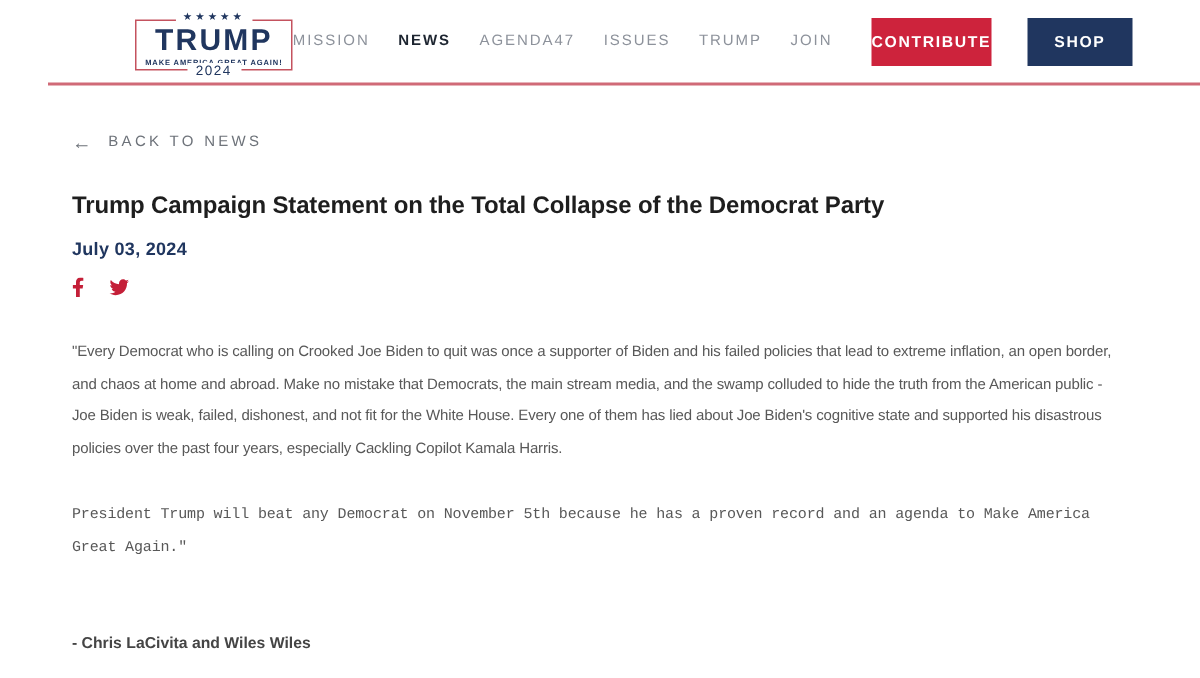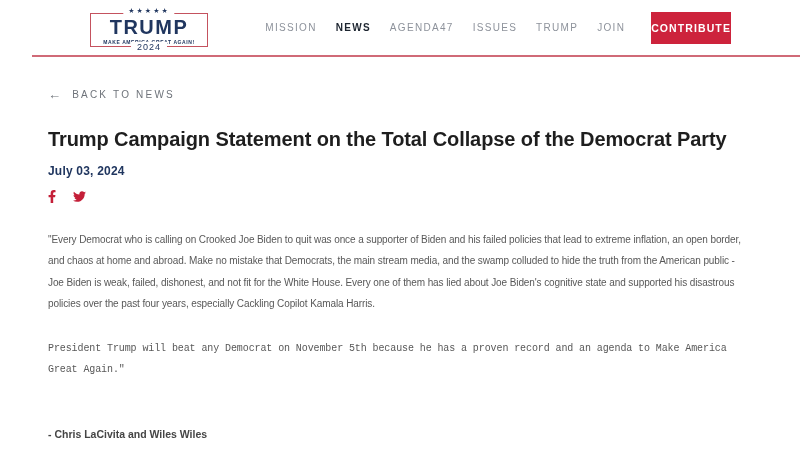--- a/index.html
+++ b/index.html
@@ -30,21 +30,21 @@
   .btn-contribute { background:#CD233C; margin-right:24px; }
   .btn-shop { background:#20365F; padding:10px 18px; }
 
   
   .main { padding:0 48px; }
 
   .back-link { margin-top:31px; display:inline-flex; align-items:center; gap:9px;
     font-size:10px; letter-spacing:2.2px; color:#6e737a; text-decoration:none; cursor:pointer; }
   .back-arrow { font-size:13px; line-height:1; color:#6e737a; }
 
-  .article-title { margin-top:23px; max-width:696px; font-size:20px; font-weight:700;
+  .article-title { margin-top:23px; max-width:696px; font-size:16px; font-weight:700;
     line-height:1.33; color:#1e1e1e; letter-spacing:-.1px; }
 
   .article-date { margin-top:11px; font-size:12px; font-weight:700; color:#20365F; letter-spacing:.2px; }
 
   .share-row { margin-top:12px; display:flex; align-items:center; gap:17px; }
   .share-btn { display:inline-flex; cursor:pointer; color:#c41f38; }
   .share-btn svg { height:13px; fill:currentColor; }
 
   .article-paragraph { max-width:706px; font-size:10px; line-height:21.5px;
     color:#585858; letter-spacing:-.1px; }
@@ -67,20 +67,21 @@
   <nav class="nav">
     <a class="nav-item">MISSION</a>
     <a class="nav-item active">NEWS</a>
     <a class="nav-item">AGENDA47</a>
     <a class="nav-item">ISSUES</a>
     <a class="nav-item">TRUMP</a>
     <a class="nav-item">JOIN</a>
   </nav>
 
   <button class="btn btn-contribute">CONTRIBUTE</button>
+  <button class="btn btn-shop">SHOP</button>
 </header>
 
 <main class="main">
   <a class="back-link">
     <span class="back-arrow">←</span>
     <span>BACK TO NEWS</span>
   </a>
 
   <h1 class="article-title">Trump Campaign Statement on the Total Collapse of the Democrat Party</h1>
 

